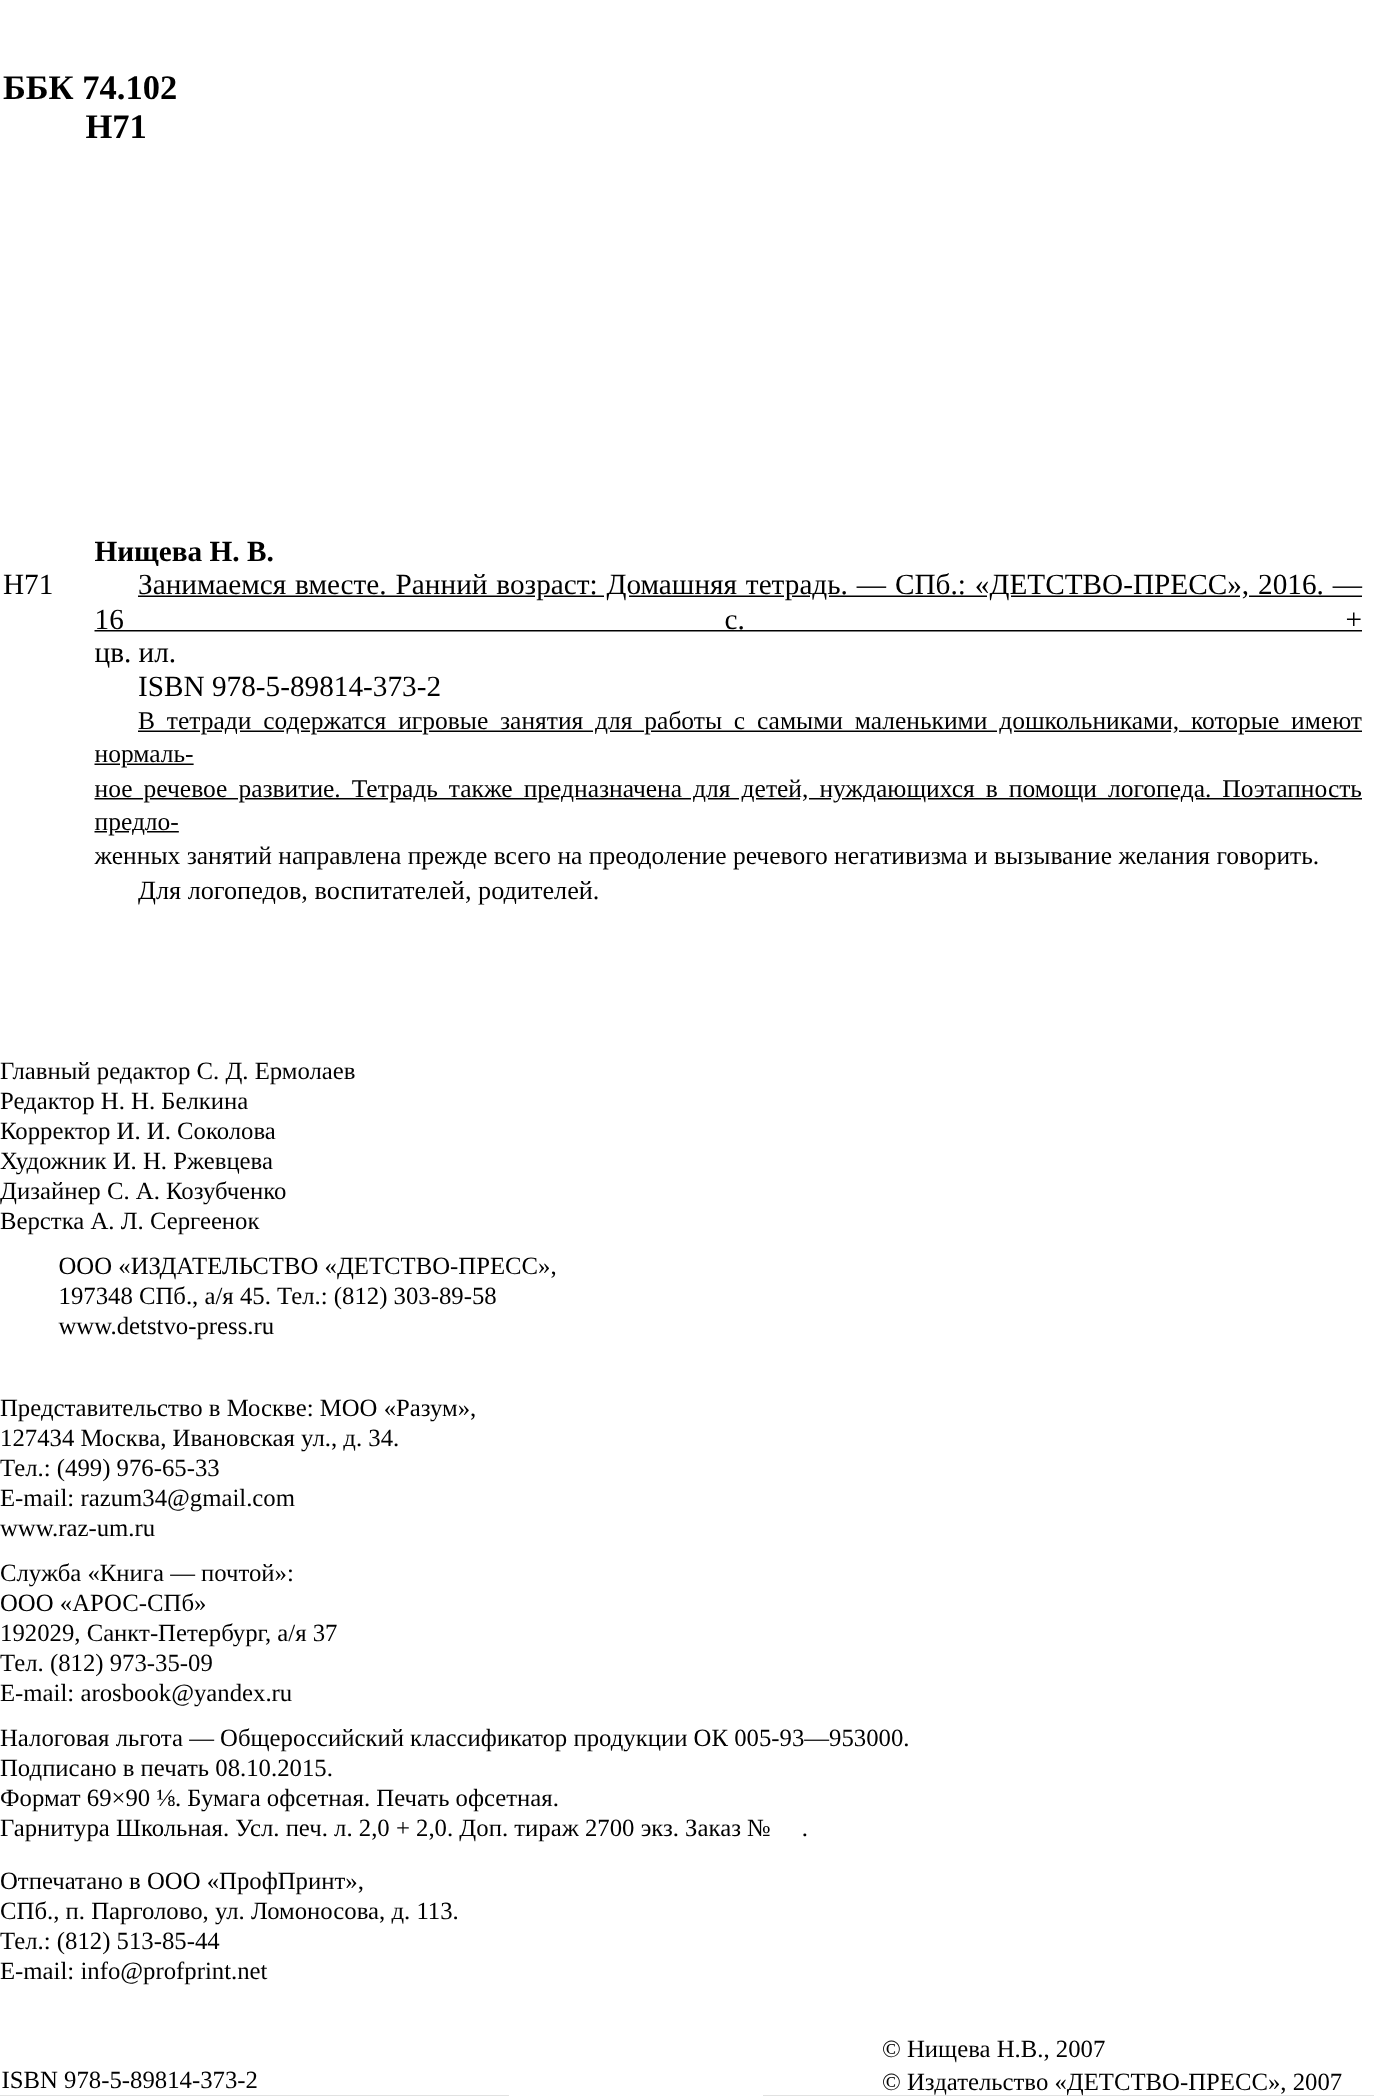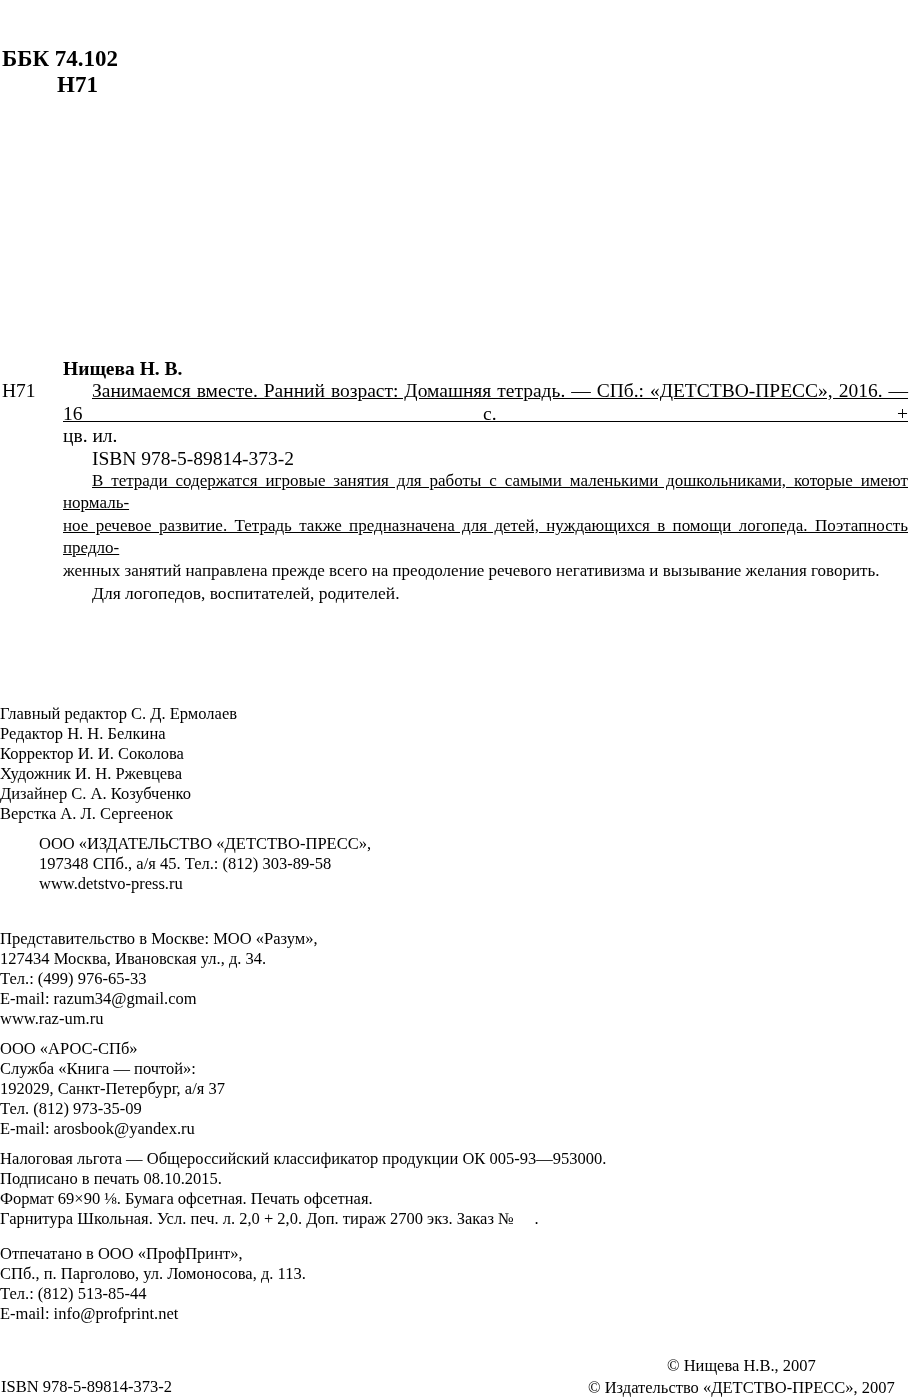--- a/index.html
+++ b/index.html
@@ -30,21 +30,21 @@
   .center-block{position:absolute;left:0;right:0;text-align:left;font-size:16.5px;line-height:20px;}
   .blk-credits{top:704px;}
   .blk-publisher{top:834px;margin-left:39px;}
   .blk-moscow{top:929px;}
   .blk-mail{top:1039px;}
   .blk-tax{top:1149px;}
   .blk-printed{top:1244px;}
 
   
   .footer-isbn{position:absolute;left:1px;top:1377px;font-size:16.5px;}
-  .footer-copyright{position:absolute;left:588px;top:1355px;font-size:16.5px;line-height:21.5px;text-align:center;}
+  .footer-copyright{position:absolute;left:588px;top:1355px;font-size:16.5px;line-height:21.5px;}
 </style>
 </head>
 <body>
 
 <div class="page">
 
   <div class="bbk-block">
     <div>ББК 74.102</div>
     <div class="bbk-code">Н71</div>
   </div>
@@ -80,22 +80,22 @@
 
   <div class="center-block blk-moscow">
     <div>Представительство в Москве: МОО «Разум»,</div>
     <div>127434 Москва, Ивановская ул., д. 34.</div>
     <div>Тел.: (499) 976-65-33</div>
     <div>E-mail: razum34@gmail.com</div>
     <div>www.raz-um.ru</div>
   </div>
 
   <div class="center-block blk-mail">
+    <div>Служба «Книга — почтой»:</div>
     <div>ООО «АРОС-СПб»</div>
-    <div>Служба «Книга — почтой»:</div>
     <div>192029, Санкт-Петербург, а/я 37</div>
     <div>Тел. (812) 973-35-09</div>
     <div>E-mail: arosbook@yandex.ru</div>
   </div>
 
   <div class="center-block blk-tax">
     <div>Налоговая льгота — Общероссийский классификатор продукции ОК 005-93—953000.</div>
     <div>Подписано в печать 08.10.2015.</div>
     <div>Формат 69×90 ⅛. Бумага офсетная. Печать офсетная.</div>
     <div>Гарнитура Школьная. Усл. печ. л. 2,0 + 2,0. Доп. тираж 2700 экз. Заказ №&nbsp;&nbsp;&nbsp;&nbsp;&nbsp;.</div>

